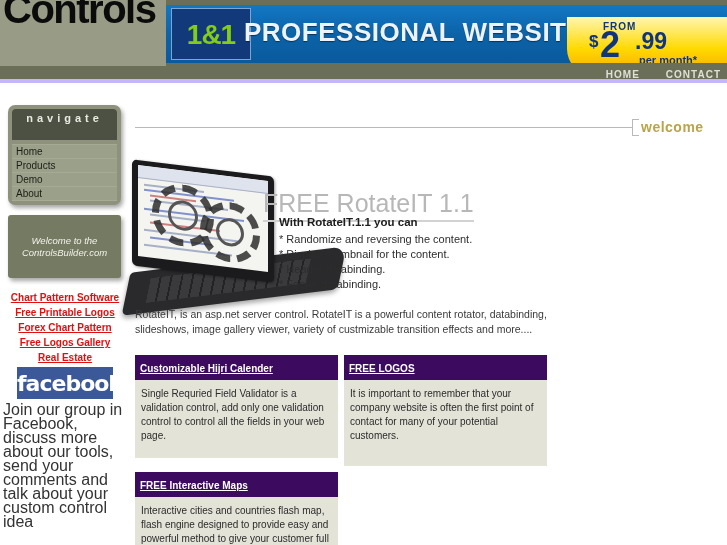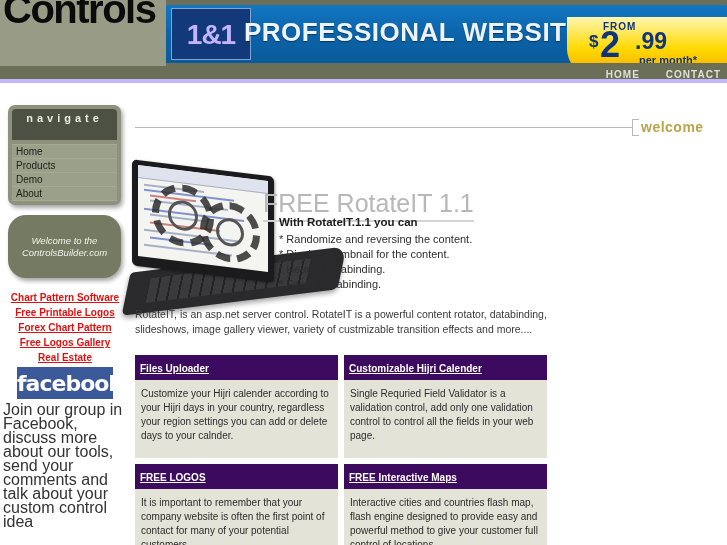--- a/index.html
+++ b/index.html
@@ -32,21 +32,21 @@
   }
   #ad-block {
     position:absolute; left:166px; top:5px; width:561px; height:58px;
     background:#0a6ab5;
     background:linear-gradient(to bottom,#1277c4 0%,#0c63a8 50%,#0a5a9c 100%);
     overflow:hidden;
   }
   #ad-11 {
     position:absolute; left:5px; top:3px; width:80px; height:52px;
     background:#123a7a; border:1px solid #7fa4d0;
-    color:#c4b5fd; font-weight:bold; font-size:28px; line-height:52px;
+    color:#84cc16; font-weight:bold; font-size:28px; line-height:52px;
     text-align:center; letter-spacing:-1px;
   }
   #ad-headline {
     position:absolute; left:78px; top:12px;
     font-weight:bold; font-size:26px; letter-spacing:0.5px;
     color:#ecf3fa;
     text-shadow:0 1px 1px rgba(0,0,0,.45);
     white-space:nowrap;
   }
   #ad-price {
@@ -91,21 +91,21 @@
   .nav-list a {
     display:block; color:#1c1f16; text-decoration:none;
     font-size:10px; padding:1px 4px;
     border-bottom:1px solid #a6aa94;
     background:#9ba08a;
   }
   .nav-list a:first-child { border-top:1px solid #a6aa94; }
 
   #welcome-card {
     position:relative; margin:10px 8px 0 8px; width:113px; height:63px;
-    background:#757a63; border-radius:18px;
+    background:#757a63; border-radius:3px;
     box-shadow:2px 3px 4px rgba(0,0,0,.35);
     display:flex; align-items:center; justify-content:center;
   }
   #welcome-card span {
     color:#f0f1e8; font-size:9.5px; font-style:italic; text-align:center;
     line-height:12px; padding:0 6px;
   }
 
   #link-list { margin-top:14px; text-align:center; }
   #link-list a {
@@ -307,26 +307,20 @@
   <h1 id="prod-title">FREE RotateIT 1.1</h1>
   <div id="prod-sub">With RotateIT.1.1 you can</div>
   <div id="prod-bullets" style="white-space:pre-line;">* Randomize and reversing the content.
 * Display thumbnail for the content.
 * Header databinding.
 * Footer databinding.</div>
   <div id="prod-desc">RotateIT, is an asp.net server control. RotateIT is a powerful content rotator, databinding, slideshows, image gallery viewer, variety of custmizable transition effects and more....</div>
 
   <div id="cards">
 
-    <div class="card">
-      <div class="card-head">
-        <a href="#">Files Uploader </a>
-      </div>
-      <div class="card-body">Customize your Hijri calender according to your Hijri days in your country, regardless your region settings you can add or delete days to your calnder.</div>
-    </div>
 
     <div class="card">
       <div class="card-head">
         <a href="#">Customizable Hijri Calender</a>
       </div>
       <div class="card-body">Single Requried Field Validator is a validation control, add only one validation control to control all the fields in your web page.</div>
     </div>
 
     <div class="card tall">
       <div class="card-head">

